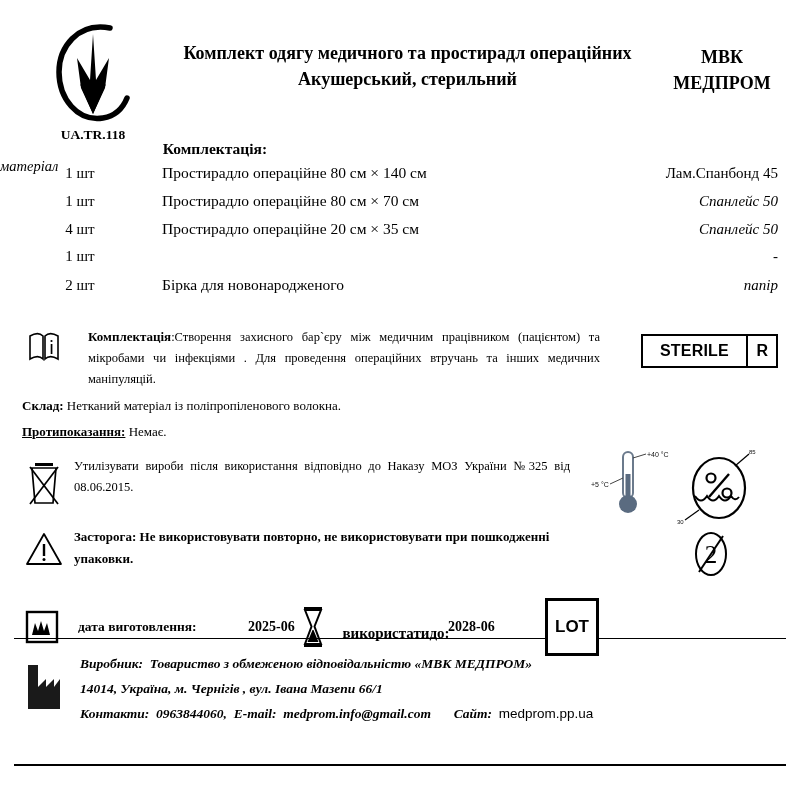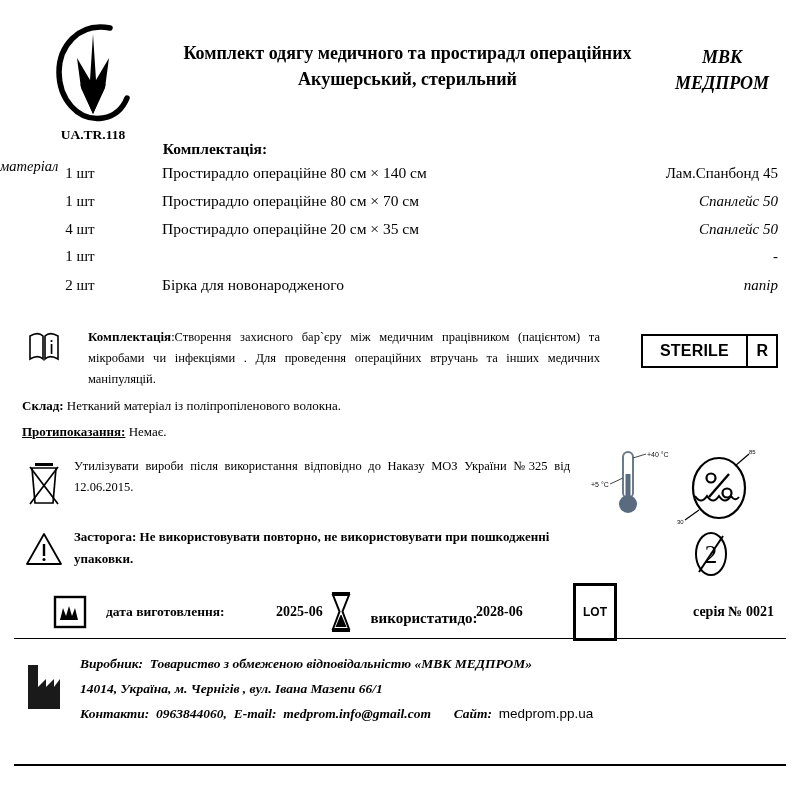--- a/index.html
+++ b/index.html
@@ -57,21 +57,20 @@
     font-size: 18px;
     line-height: 26px;
     white-space: nowrap;
   }
   .brand-block {
     position: absolute;
     right: 18px;
     top: 44px;
     width: 120px;
     text-align: center;
-    font-style: italic;
     font-weight: bold;
     font-size: 18px;
     line-height: 26px;
   }
 
   
   .contents {
     position: relative;
     margin-top: 20px;
   }
@@ -198,45 +197,44 @@
   }
 
   
   .dates-row {
     position: relative;
     margin-top: 8px;
     height: 52px;
   }
   .dates-row .cell {
     position: absolute;
-    top: 0;
+    top: 15px;
     height: 52px;
     display: flex;
     align-items: center;
-    margin-left: 28px;
   }
   .d-factory   { left: 22px; }
   .d-mfg-label { left: 78px; font-weight: bold; font-size: 13.5px;}
   .d-mfg-val   { left: 248px; font-weight: bold; font-size: 14px;}
   .d-hourglass { left: 300px; }
   .d-use-label {
     left: 336px; width: 120px; justify-content: center;
     text-align: center; display: block; padding-top: 6px;
     font-weight: bold; font-size: 15px; line-height: 19px;
   }
   .d-use-val   { left: 448px; font-weight: bold; font-size: 14px;}
   .d-lot       { left: 545px; }
   .d-serial    { left: 665px; font-weight: bold; font-size: 14px; }
 
   .lot-box {
     border: 3px solid #000;
     padding: 16px 7px;
     font-family: "Liberation Sans", sans-serif;
     font-weight: bold;
-    font-size: 12px;
+    font-size: 17px;
     line-height: 20px;
     background: #fff;
   }
 
   .rule {
     border: none;
     border-top: 1.6px solid #000;
     margin: 0 14px;
   }
 
@@ -373,21 +371,21 @@
   <div class="disposal-wrap">
     <div class="icon-cell">
       <svg width="36" height="46" viewBox="0 0 36 46">
         <rect x="9" y="3" width="18" height="3" fill="#000"></rect>
         <path d="M6 8 L30 8 L27 43 L9 43 Z" fill="none" stroke="#000" stroke-width="1.7"></path>
         <line x1="4" y1="7" x2="32" y2="44" stroke="#000" stroke-width="1.7"></line>
         <line x1="32" y1="7" x2="4" y2="44" stroke="#000" stroke-width="1.7"></line>
       </svg>
     </div>
 
-    <div class="disposal-text">Утилізувати вироби після використання відповідно до Наказу МОЗ України №325 від 12.06.2015.</div>
+    <div class="disposal-text">Утилізувати вироби після використання відповідно до Наказу МОЗ України №325 від 08.06.2015.</div>
 
     <div class="storage-icons">
 
       <svg width="96" height="80" viewBox="0 0 96 80" style="position:absolute;left:14px;top:0;">
         <rect x="32" y="4" width="10" height="46" rx="5" fill="none" stroke="#6b7a8c" stroke-width="2"></rect>
         <rect x="34.5" y="26" width="5" height="26" fill="#5a6b80"></rect>
         <circle cx="37" cy="56" r="9" fill="#5a6b80"></circle>
         <line x1="42" y1="10" x2="55" y2="6" stroke="#444" stroke-width="1"></line>
         <line x1="32" y1="30" x2="19" y2="36" stroke="#444" stroke-width="1"></line>
         <text x="56" y="9" font-family="Liberation Sans, sans-serif" font-size="7" fill="#111">+40 °C</text>
@@ -450,24 +448,20 @@
       </svg>
     </div>
     <div class="cell d-use-label">
       <div>використати</div>
       <div>до:</div>
     </div>
     <div class="cell d-use-val">2028-06</div>
 
     <div class="cell d-lot">
       <div class="lot-box">LOT</div>
-    </div>
-    <div class="cell d-serial">
-      <span>серія №</span>&nbsp;
-      <span>0021</span>
     </div>
   </div>
 
   <hr class="rule">
 
   <div class="footer">
     <div class="footer-icon">
       <svg width="44" height="58" viewBox="0 0 44 58">
         <path d="M6 8 L16 8 L16 30 L24 22 L24 30 L32 22 L32 30 L38 22 L38 52 L6 52 Z" fill="#1a1a1a"></path>
       </svg>

